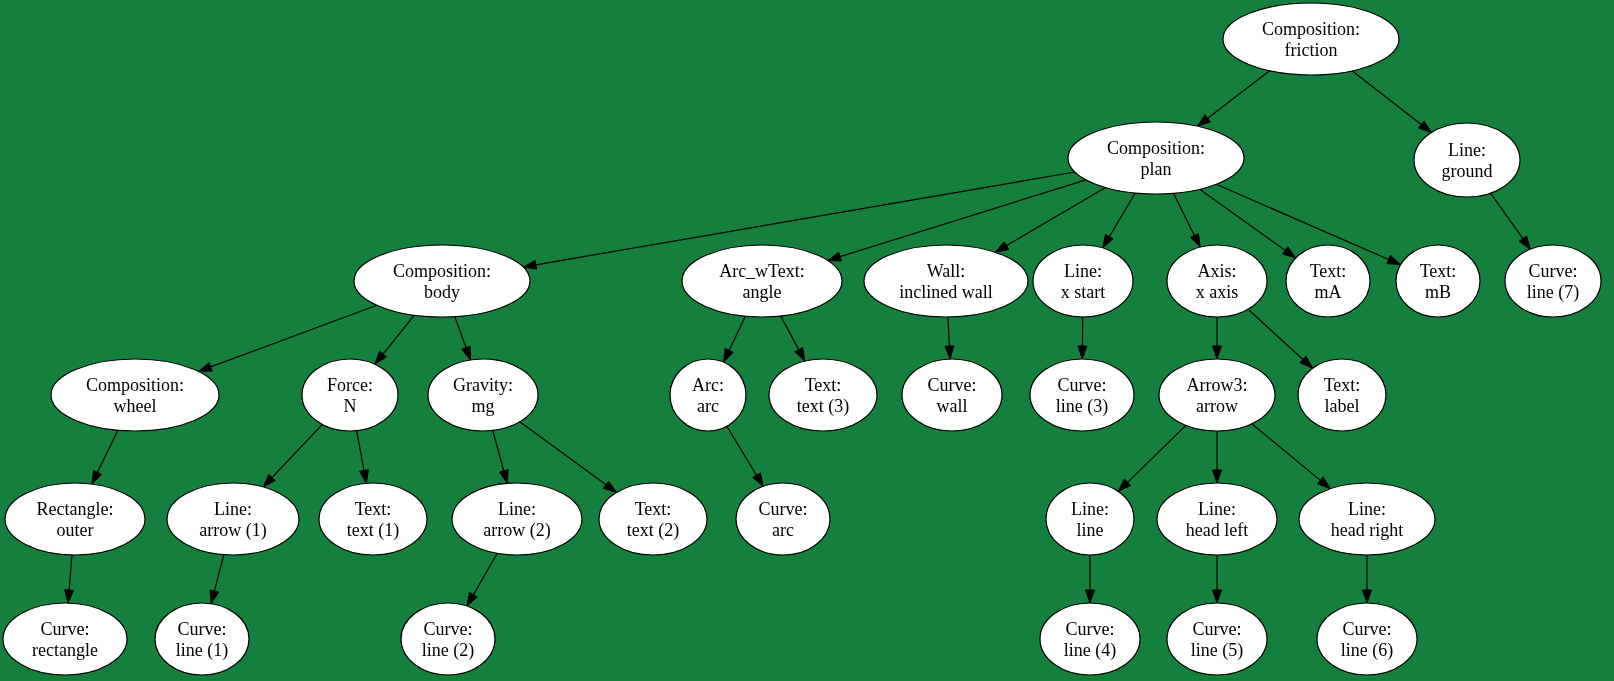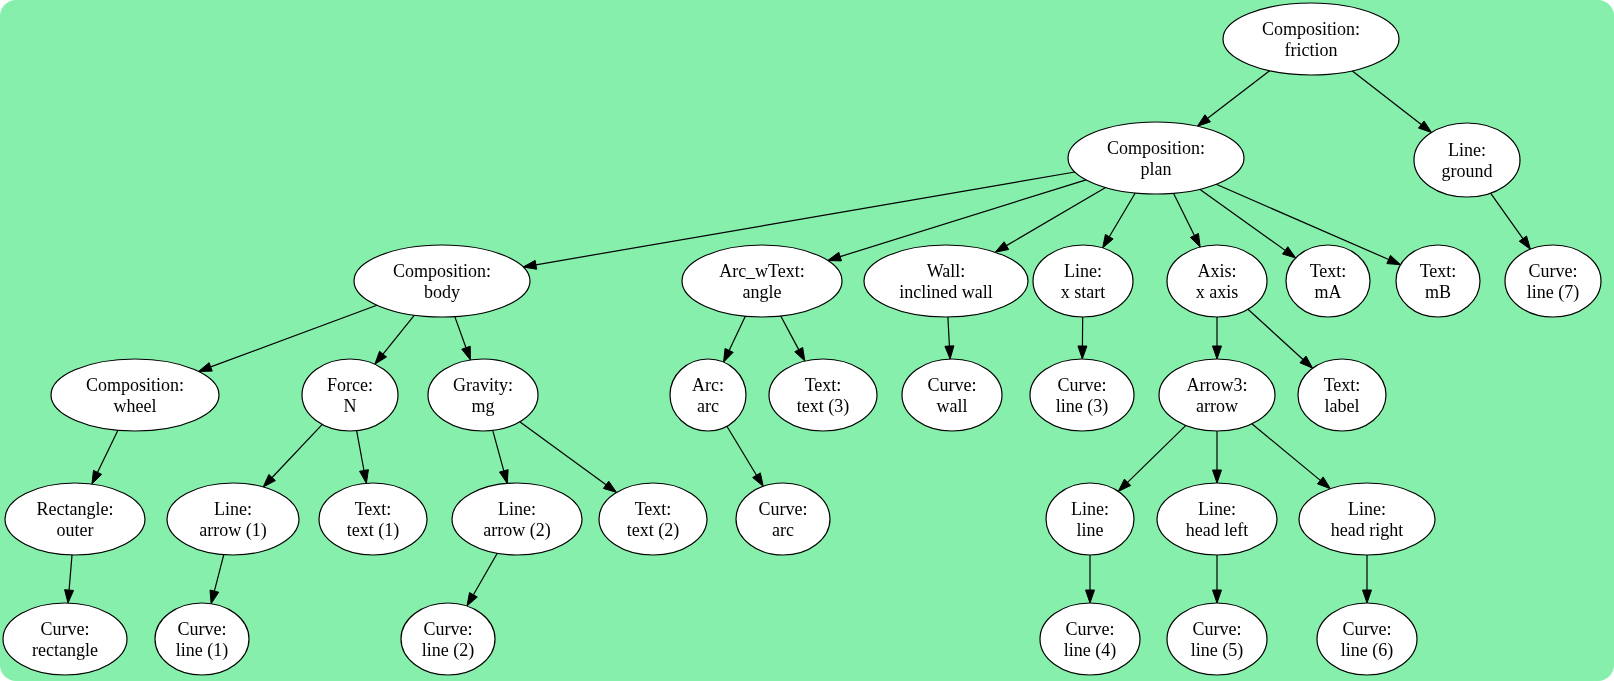--- a/index.html
+++ b/index.html
@@ -3,24 +3,23 @@
 <meta charset="utf-8">
 <style>
   html, body {
     margin: 0;
     padding: 0;
     background: #ffffff;
   }
   .canvas {
     width: 1614px;
     height: 681px;
-    background: #86efac;
+    background: #15803d;
     overflow: hidden;
     position: relative;
-    border-radius: 16px;
   }
   svg text {
     font-family: "Liberation Serif", "DejaVu Serif", serif;
     fill: #000000;
   }
 </style>
 </head>
 <body>
 
 <div class="canvas">

